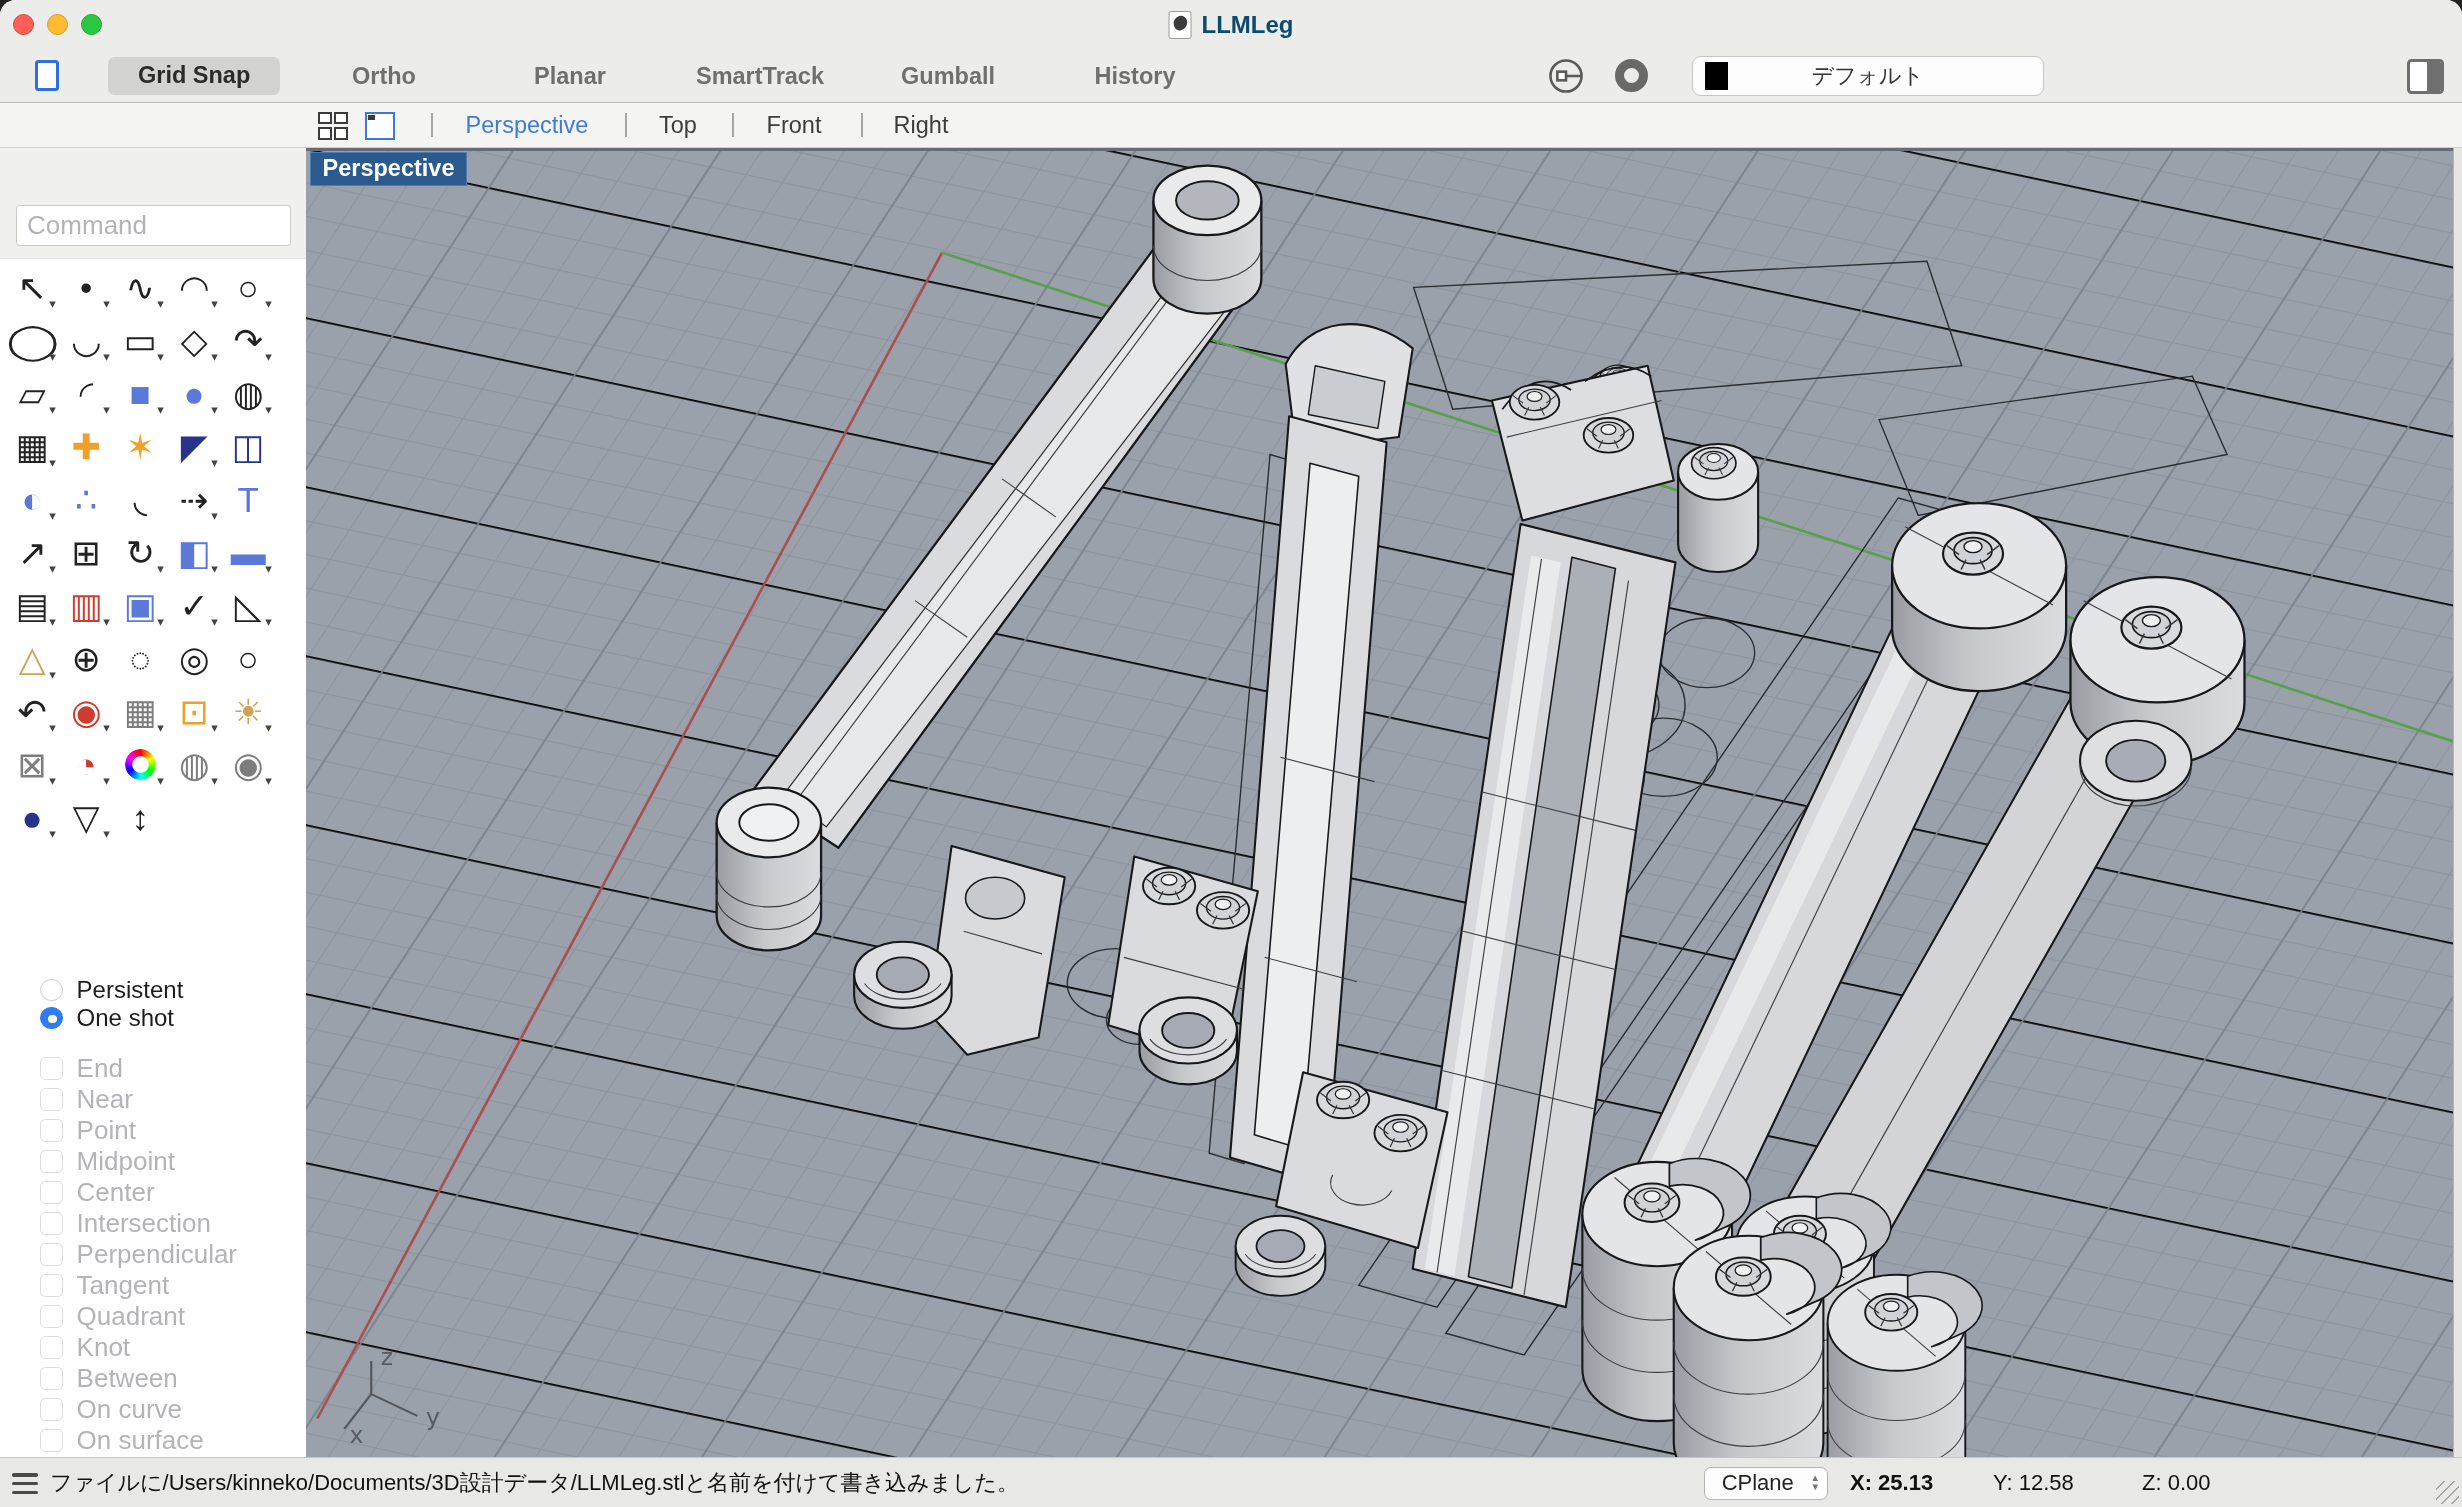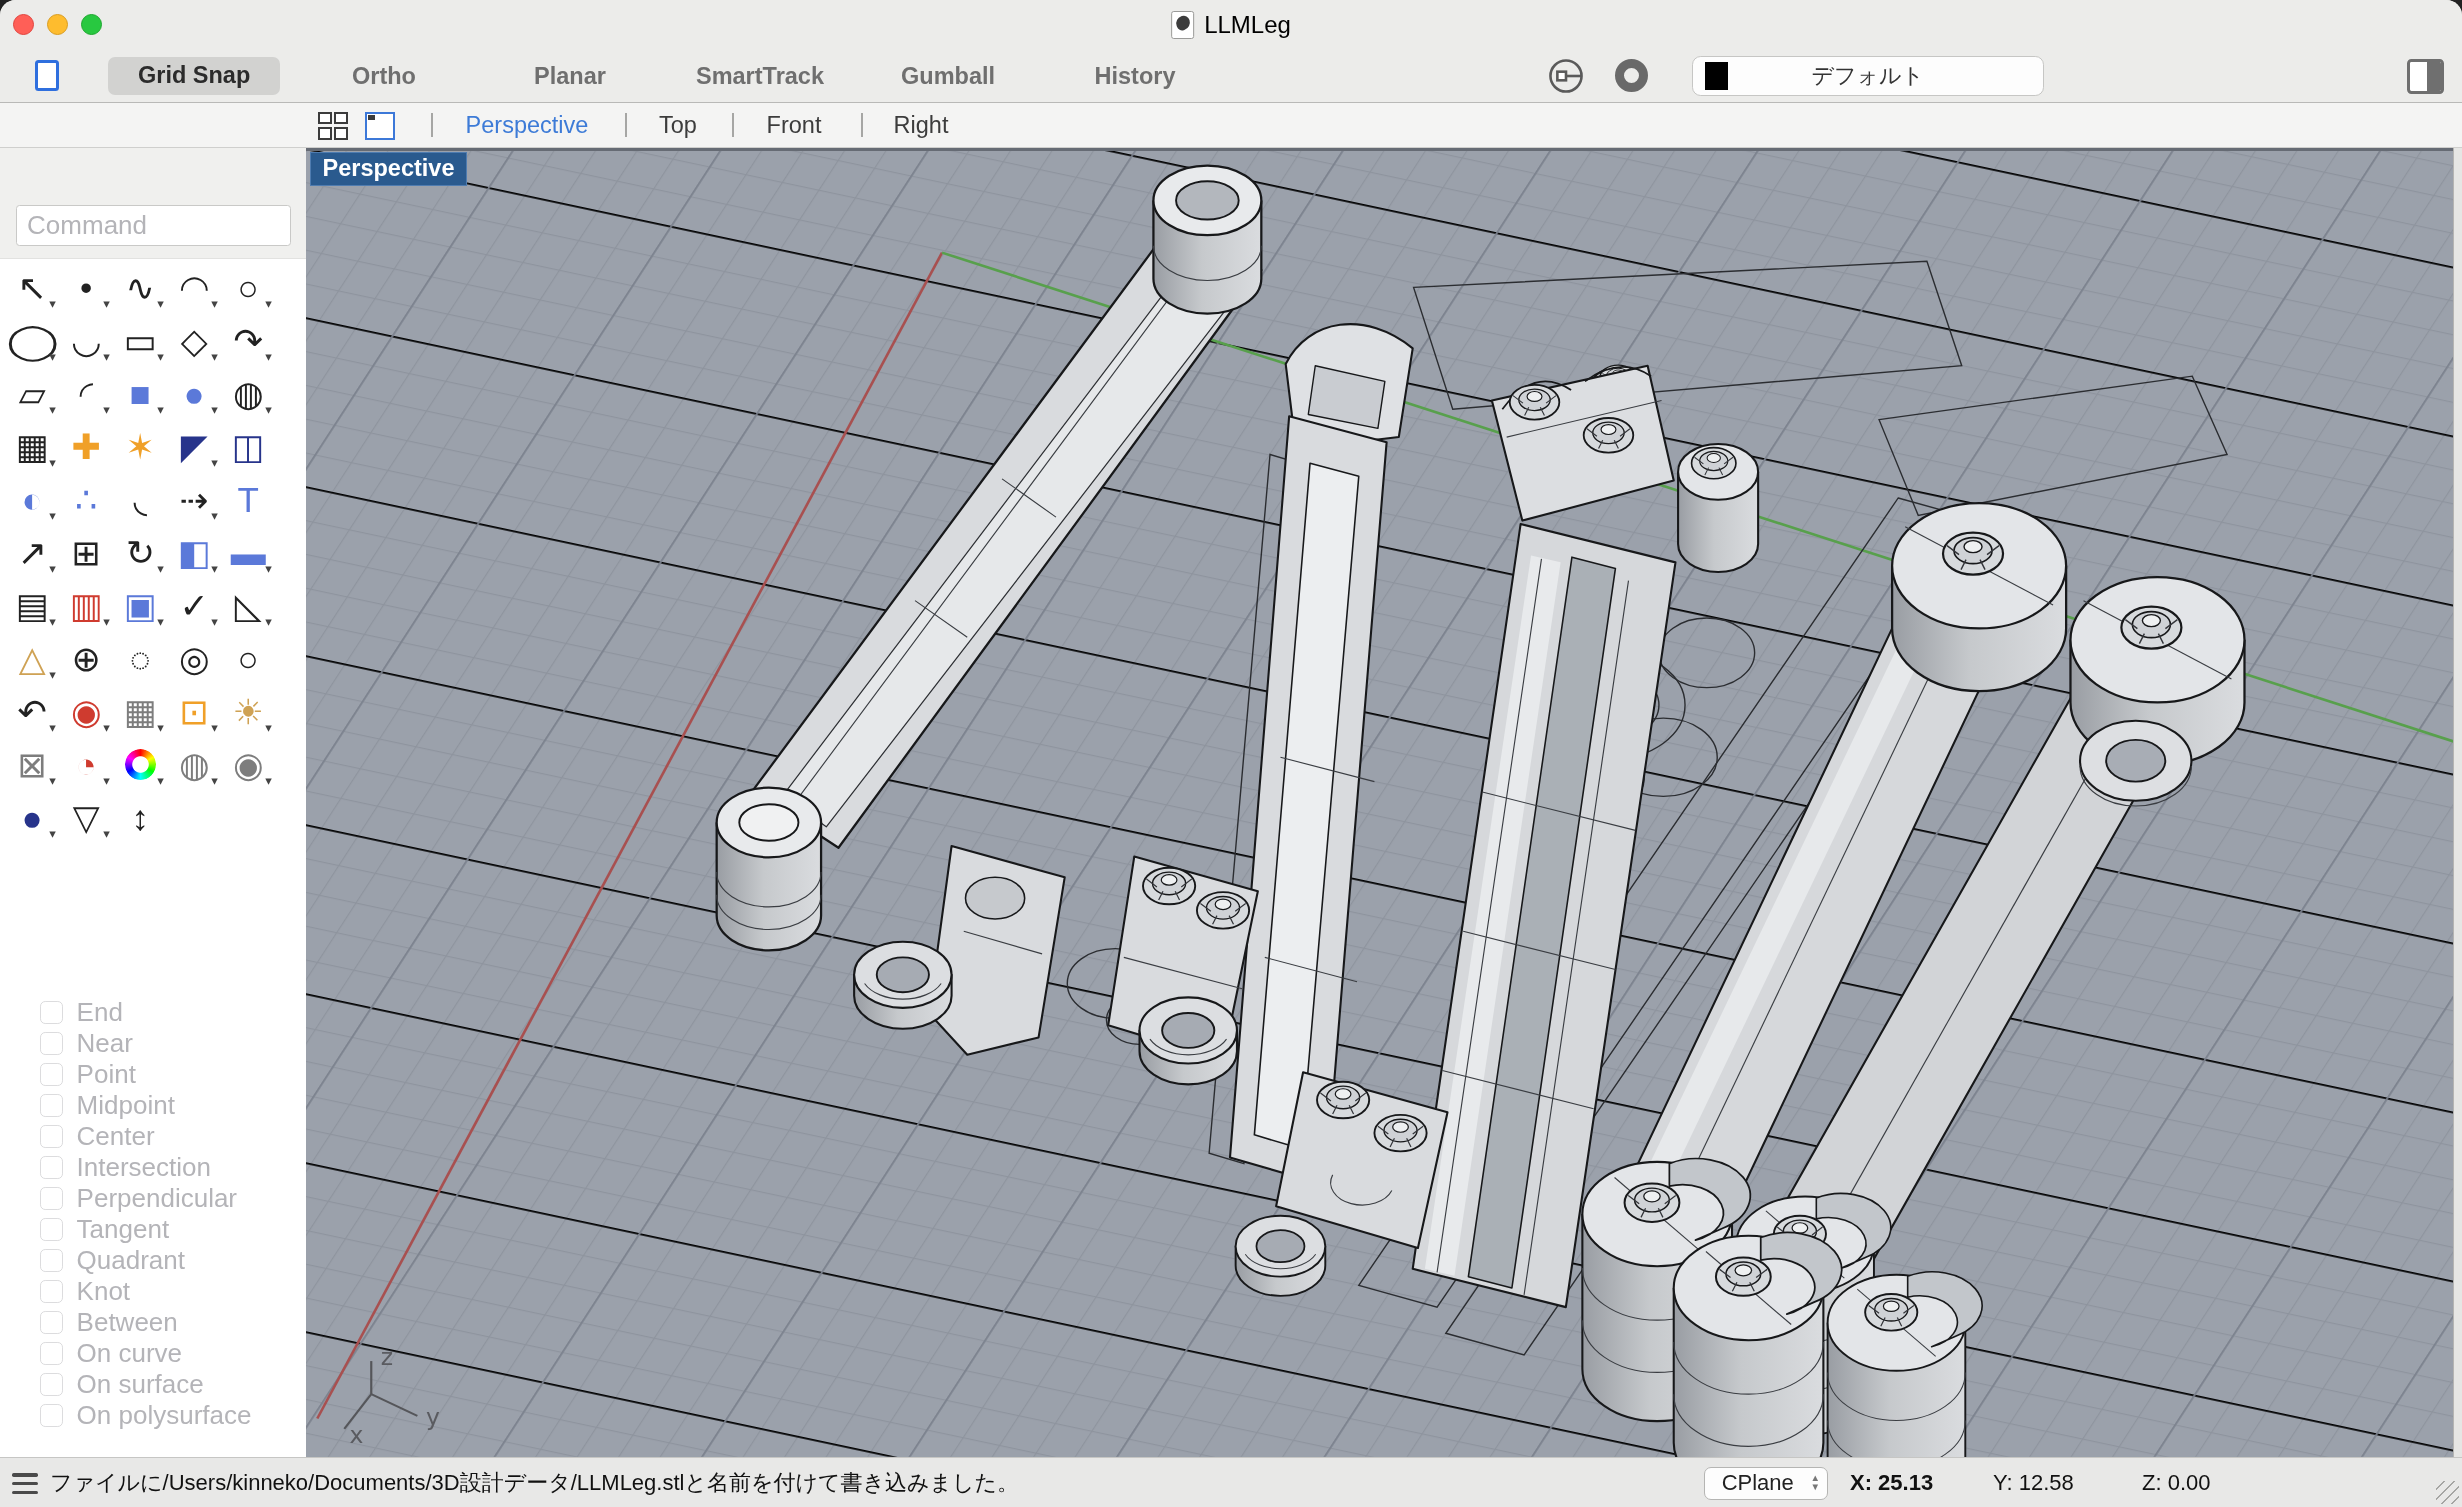--- a/index.html
+++ b/index.html
@@ -10,21 +10,21 @@
   .titlebar{position:absolute;left:0;top:0;width:100%;height:49px;background:#ececea;}
   .tl{position:absolute;top:14px;width:21px;height:21px;border-radius:50%;}
   .tl.red{left:13px;background:#ff5f57;border:0.9px solid #e0443e;}
   .tl.yellow{left:47px;background:#febc2e;border:0.9px solid #d89c20;}
   .tl.green{left:81px;background:#28c840;border:0.9px solid #1ea72f;}
   .title-wrap{position:absolute;left:50%;top:0;transform:translateX(-50%);height:49px;
               display:flex;align-items:center;gap:10.4px;}
   .doc-icon{width:22.6px;height:28px;background:#fff;border:0.9px solid #9a9a98;border-radius:2.6px;position:relative;}
   .doc-icon::after{content:"";position:absolute;left:3.5px;top:4.4px;width:14px;height:14px;
                    background:#3c3c3c;border-radius:55% 45% 60% 40%;transform:rotate(-18deg);}
-  .win-title{font-size:24px;font-weight:400;color:#000000;}
+  .win-title{font-size:24px;font-weight:700;color:#0c4a6e;}
   
   .toolbar{position:absolute;left:0;top:49px;width:100%;height:54px;background:#ececea;
            border-bottom:0.9px solid #b9b9b7;}
   .sidebar-toggle-left{position:absolute;left:35px;top:11.3px;width:24px;height:31px;border:3.5px solid #2f6fde;
            border-radius:3.5px;background:#fff;}
   .gridsnap{position:absolute;left:108px;top:7.8px;height:38px;padding:0 30px;background:#d2d2d0;
             border-radius:7px;font-size:23.5px;font-weight:700;color:#2b2b2b;display:flex;align-items:center;}
   .menu-item{position:absolute;top:0;height:54px;line-height:54px;transform:translateX(-50%);
              font-size:23.5px;font-weight:700;color:#6f6f6f;}
   .filter-ic{position:absolute;left:1547px;top:7.8px;width:38px;height:38px;}
@@ -359,20 +359,30 @@
         </div>
         <div class="tool">
           <span class="g ">▽</span>
           <span class="dd">▾</span>
         </div>
         <div class="tool">
           <span class="g ">↕</span>
         </div>
       </div>
     <div class="osnap">
+      <div id="radioRows">
+          <div class="radio-row">
+            <span class="radio"></span>
+            <span class="radio-label">Persistent</span>
+          </div>
+          <div class="radio-row">
+            <span class="radio sel"></span>
+            <span class="radio-label">One shot</span>
+          </div>
+        </div>
       <div class="chk-list" id="chkRows">
           <div class="chk-row">
             <span class="chk"></span>
             <span class="chk-label">End</span>
           </div>
           <div class="chk-row">
             <span class="chk"></span>
             <span class="chk-label">Near</span>
           </div>
           <div class="chk-row">

